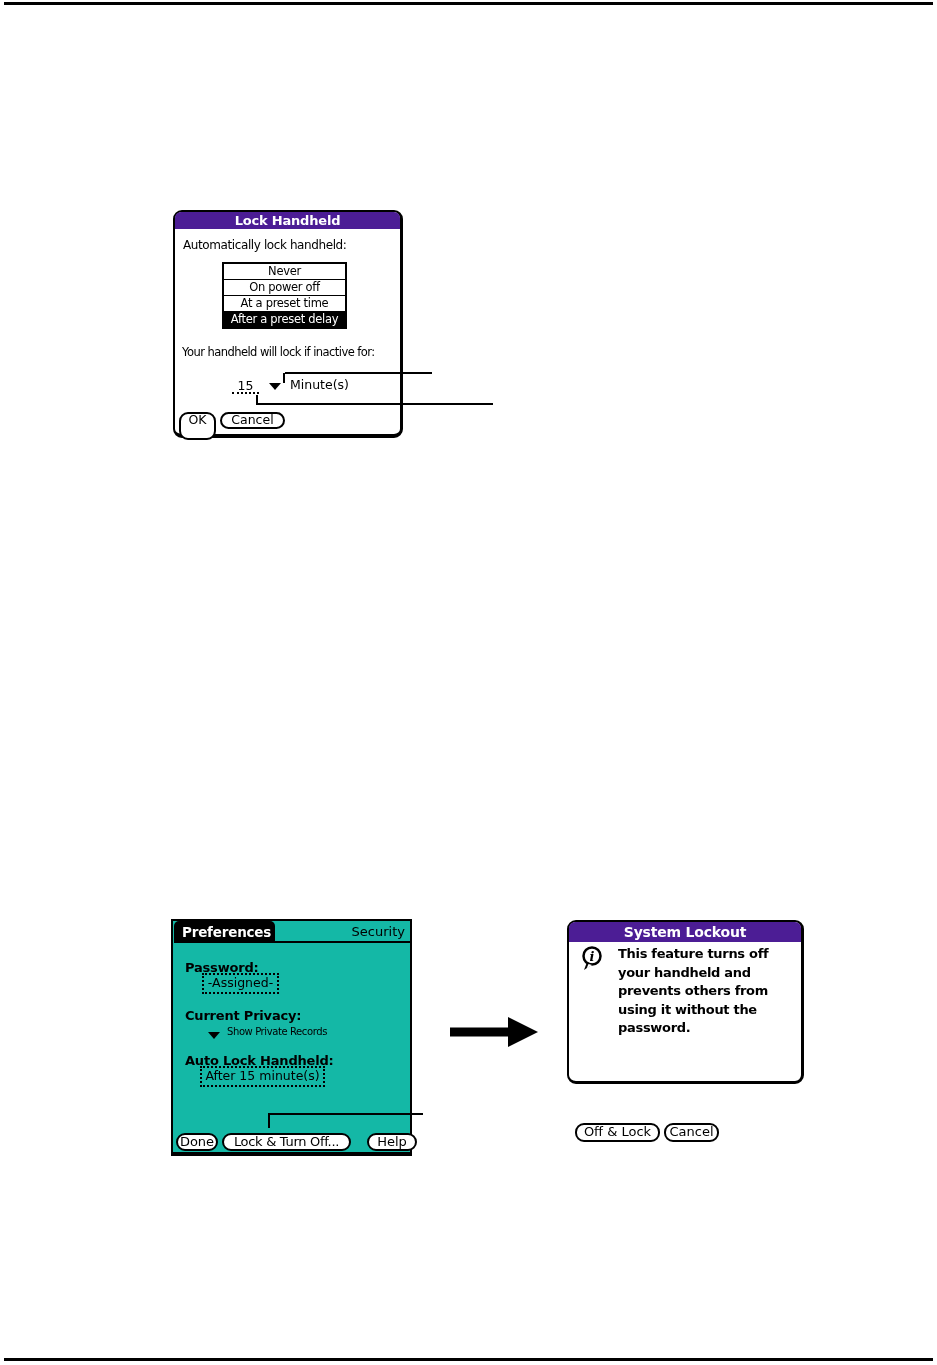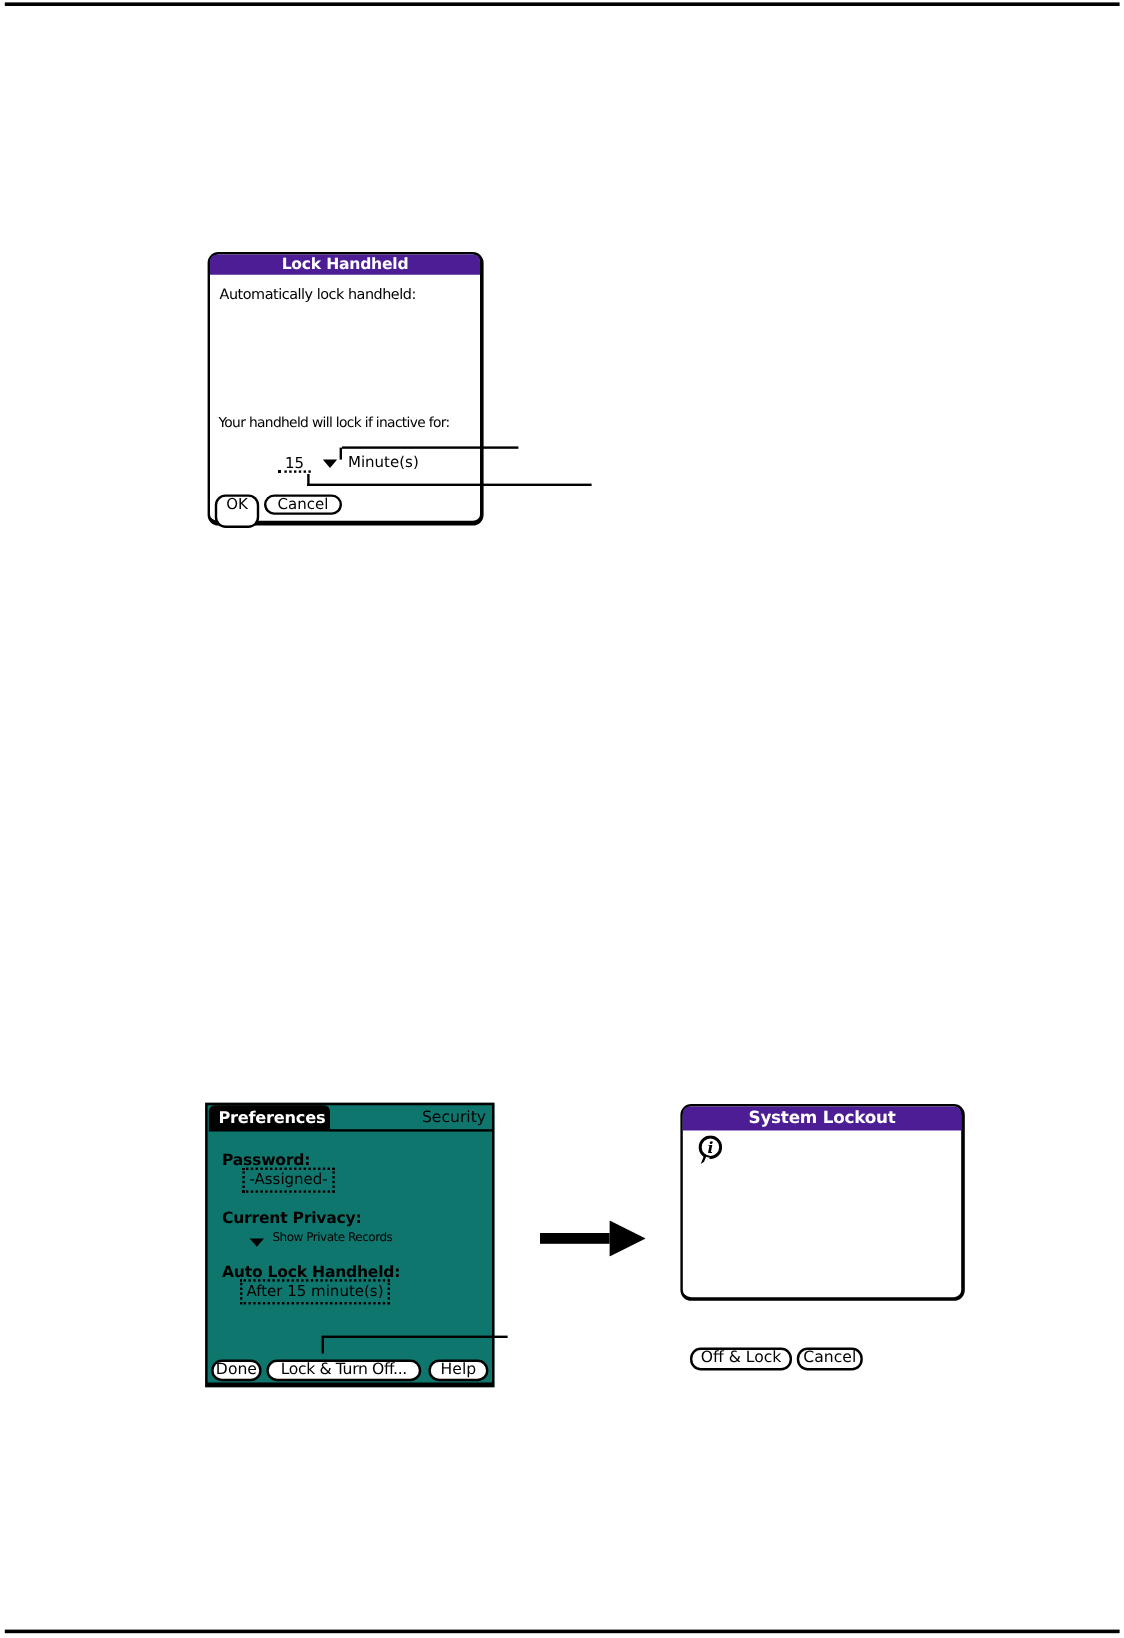--- a/index.html
+++ b/index.html
@@ -18,21 +18,21 @@
     position:absolute;background:#fff;box-sizing:border-box;
     border:2px solid #000;border-right-width:3px;border-bottom-width:4px;
     border-radius:9px;
   }
   .palm-title{
     position:absolute;left:0;right:0;top:0;
     background:#4c1d95;color:#fff;font-weight:bold;text-align:center;
     border-radius:6px 6px 0 0;white-space:nowrap;letter-spacing:-0.2px;
   }
   .palm-screen{
-    position:absolute;background:#0f766e;box-sizing:border-box;
+    position:absolute;background:#14b8a6;box-sizing:border-box;
     border:2px solid #000;border-bottom-width:4px;
   }
   .palm-btn{
     position:absolute;box-sizing:border-box;background:#fff;
     border:2px solid #000;border-radius:9px;
     text-align:center;font-size:12.5px;white-space:nowrap;
   }
   .dotted-box{
     position:absolute;box-sizing:border-box;
     border:2px dotted #000;text-align:center;white-space:nowrap;
@@ -82,21 +82,21 @@
   #prefs-title-rule{left:102px;top:20px;right:0;height:2px;}
   #password-label{left:12px;top:39px;}
   #password-value{left:29px;top:52px;width:77px;height:21px;font-size:12.5px;line-height:16px;}
   #privacy-label{left:12px;top:87px;}
   #privacy-arrow{left:35px;top:111px;}
   #privacy-value{position:absolute;left:54px;top:105px;font-size:10px;letter-spacing:-0.4px;white-space:nowrap;}
   #autolock-label{left:12px;top:132px;}
   #autolock-value{left:27px;top:145px;width:125px;height:21px;font-size:12.5px;line-height:16px;}
   #prefs-done{left:3px;top:212px;width:42px;height:18px;line-height:13.5px;font-size:13px;}
   #prefs-lock{left:49px;top:212px;width:129px;height:18px;line-height:13.5px;font-size:13px;letter-spacing:-0.3px;}
-  #prefs-help{left:184px;top:212px;width:50px;height:18px;line-height:13.5px;font-size:13px;}
+  #prefs-help{left:194px;top:212px;width:50px;height:18px;line-height:13.5px;font-size:13px;}
 
   
   #lockout-dialog{left:567px;top:920px;width:237px;height:164px;border-bottom-width:3px;}
   #lockout-dialog .palm-title{height:20px;line-height:20px;font-size:14px;}
   #lockout-icon{position:absolute;left:12px;top:24px;}
   .lockout-par{
     position:absolute;left:49px;font-weight:bold;font-size:13px;
     line-height:18.6px;letter-spacing:-0.3px;white-space:nowrap;
   }
   #lockout-p1{top:23px;}
@@ -111,20 +111,26 @@
 </head>
 <body>
 
 <div class="page-rule" style="top:2px;"></div>
 <div class="page-rule" style="top:1358px;"></div>
 
 <div class="palm-dialog" id="lock-dialog">
   <div class="palm-title">Lock Handheld</div>
   <div class="abs" id="lock-prompt">Automatically lock handheld:</div>
 
+  <div id="lock-list">
+    <div class="opt">Never</div>
+    <div class="opt">On power off</div>
+    <div class="opt">At a preset time</div>
+    <div class="opt selected">After a preset delay</div>
+  </div>
 
   <div class="abs" id="lock-inactive">Your handheld will lock if inactive for:</div>
 
   <div class="abs" id="delay-field">15</div>
   <div class="dd-arrow" id="delay-arrow"></div>
   <div class="abs" id="delay-unit">Minute(s)</div>
 
   <div class="palm-btn" id="lock-ok">OK</div>
   <div class="palm-btn" id="lock-cancel">Cancel</div>
 </div>
@@ -165,17 +171,24 @@
 <div class="palm-dialog" id="lockout-dialog">
   <div class="palm-title">System Lockout</div>
 
   <svg id="lockout-icon" width="24" height="28" viewBox="0 0 24 28">
     <circle cx="11" cy="10" r="8.5" fill="none" stroke="#000" stroke-width="2.5"></circle>
     <polygon points="6,16 3,24 12,18" fill="#000"></polygon>
     <polygon points="7.5,18 5.5,22.5 11,19" fill="#fff"></polygon>
     <text x="11" y="15" text-anchor="middle" font-family="DejaVu Serif, serif" font-weight="bold" font-style="italic" font-size="13" fill="#000">i</text>
   </svg>
 
+  <div class="lockout-par" id="lockout-p1">
+    <div>This feature turns off</div>
+    <div>your handheld and</div>
+    <div>prevents others from</div>
+    <div>using it without the</div>
+    <div>password.</div>
+  </div>
 
 
   <div class="palm-btn" id="lockout-offlock">Off &amp; Lock</div>
   <div class="palm-btn" id="lockout-cancel">Cancel</div>
 </div>
 
 </body></html>

